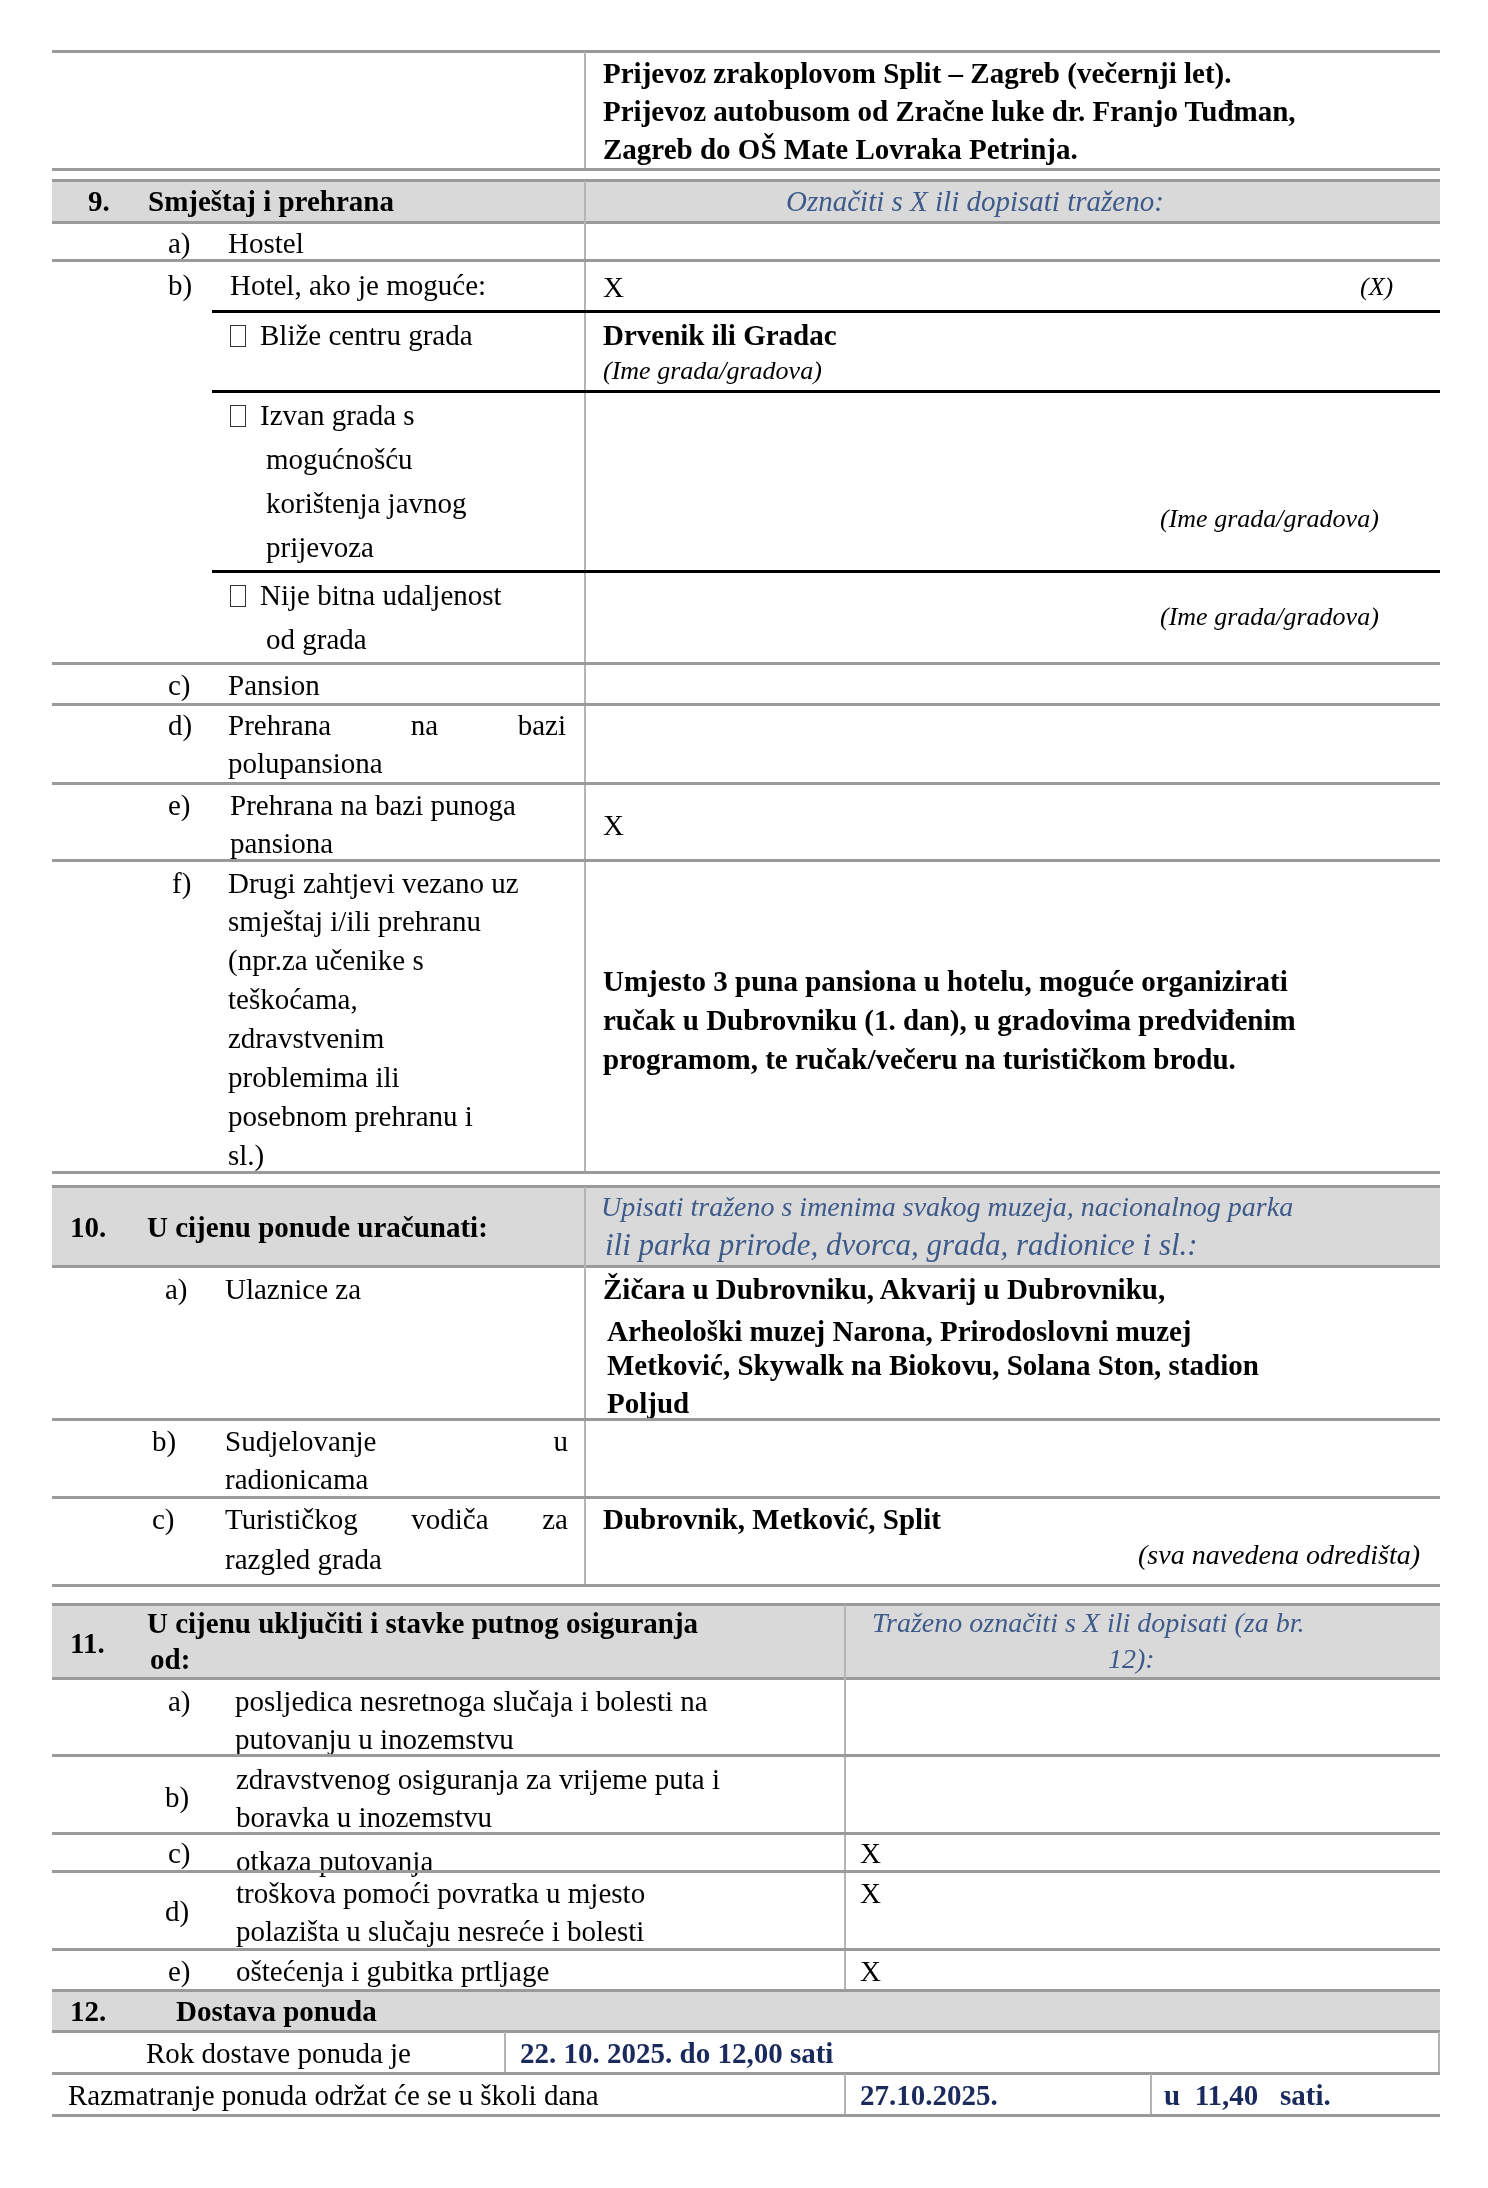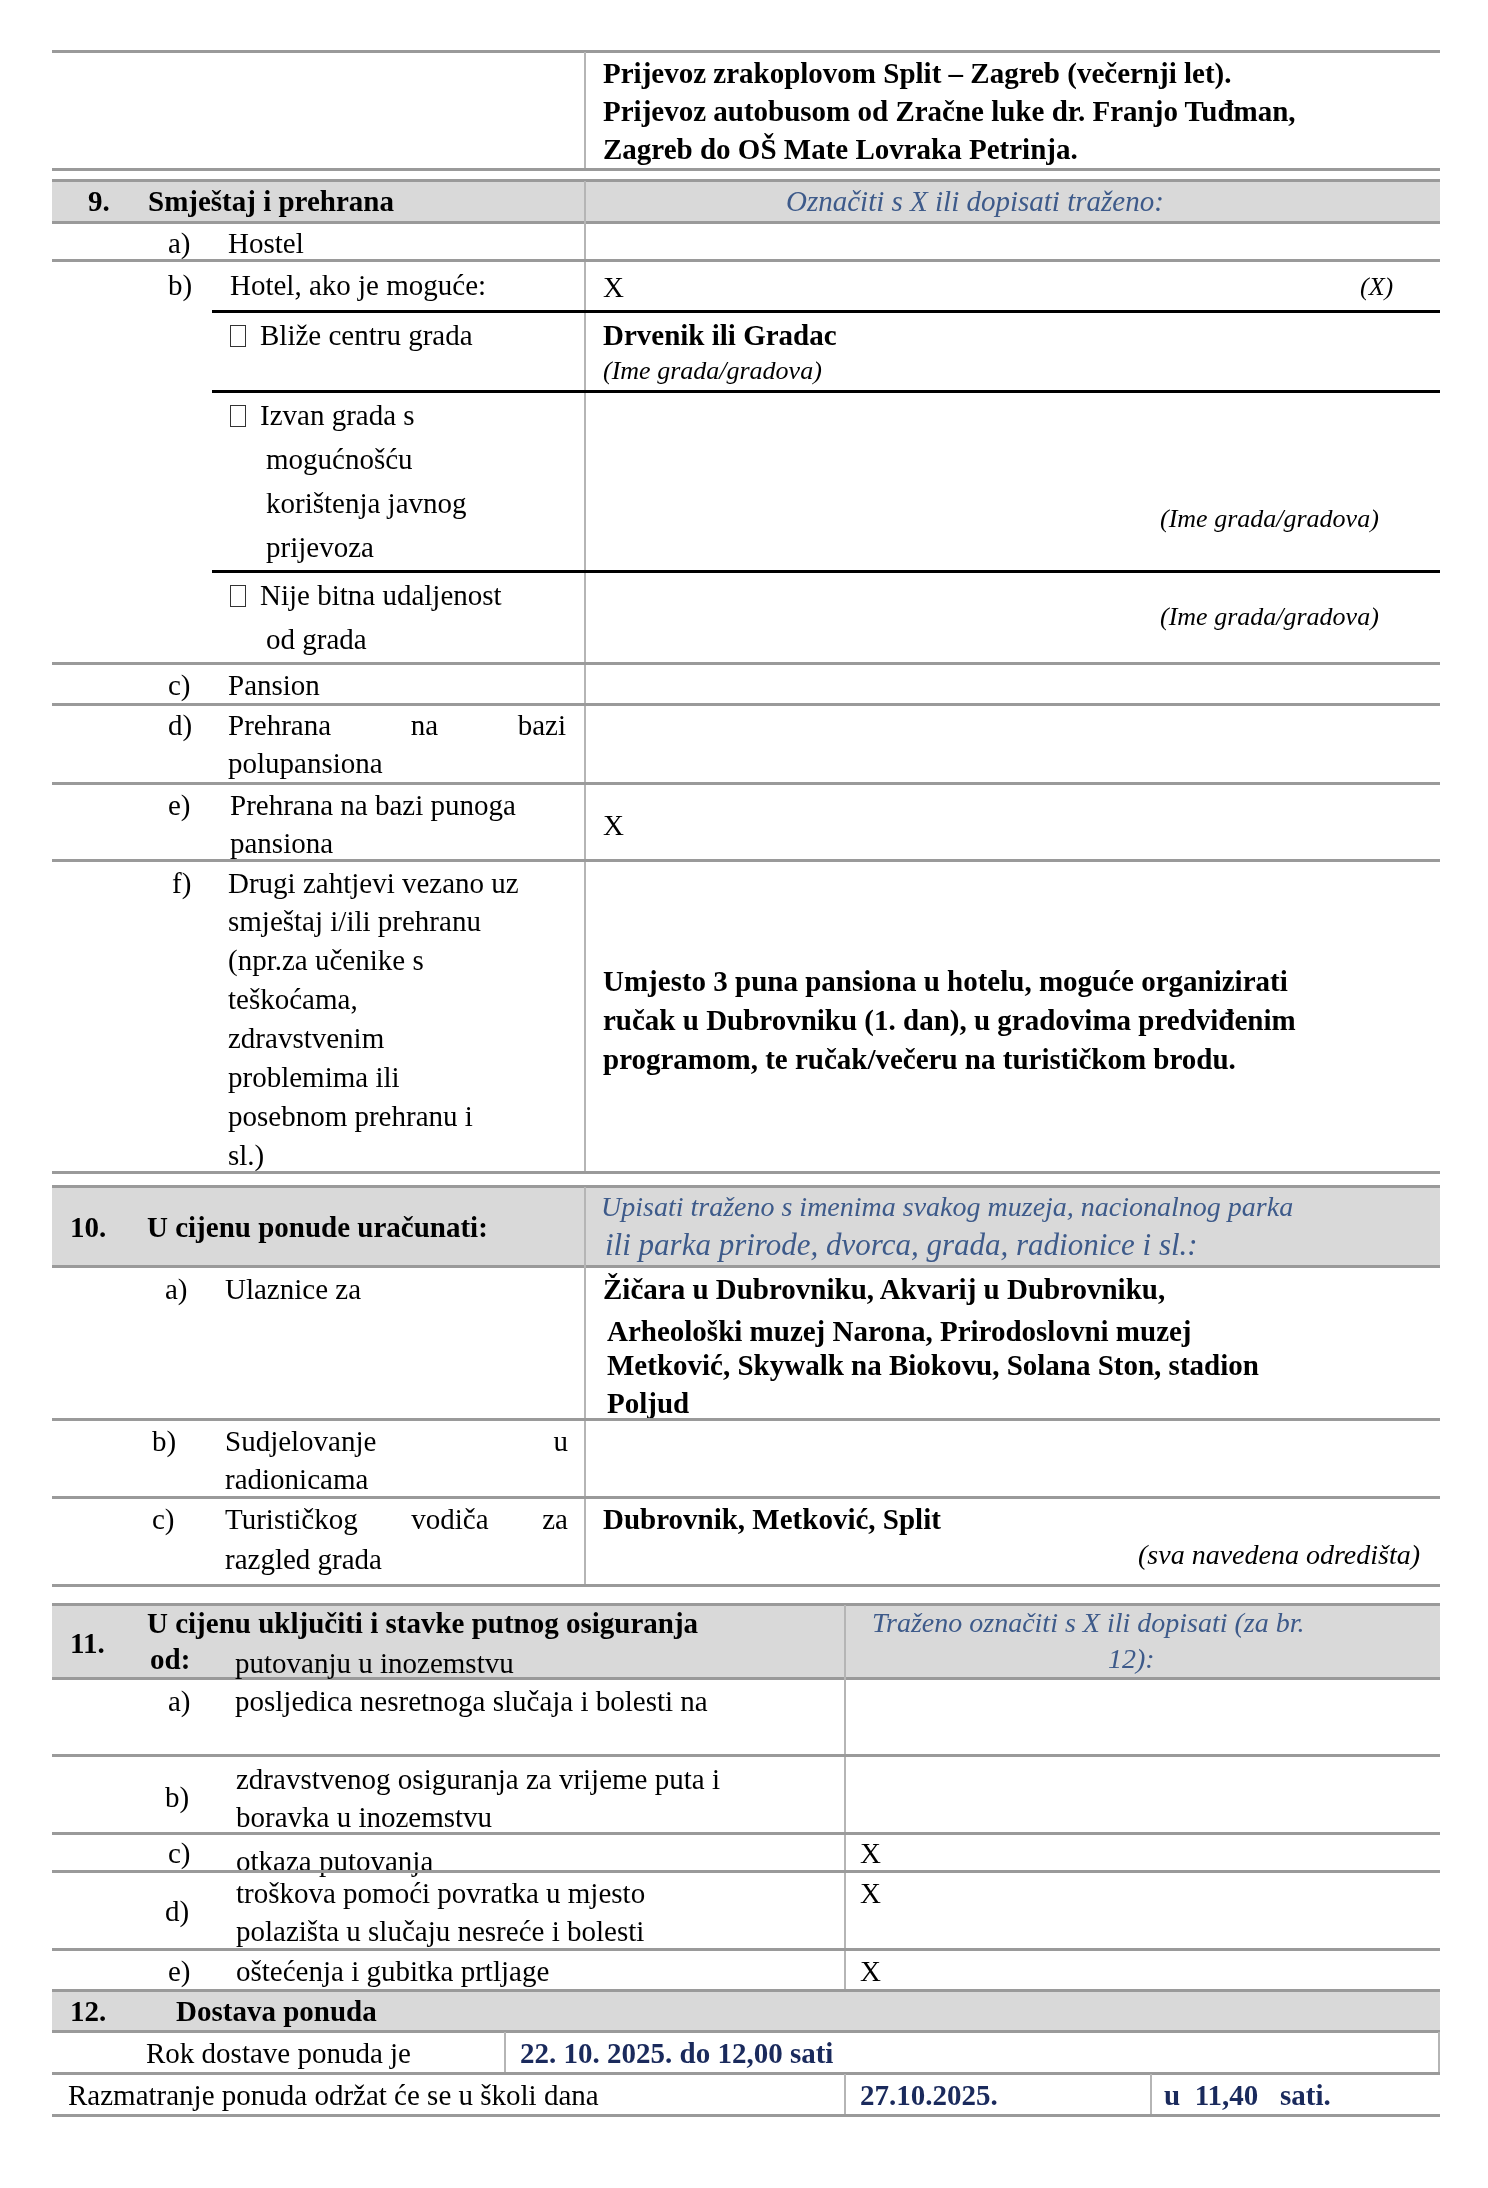--- a/index.html
+++ b/index.html
@@ -129,21 +129,21 @@
 <div class="t b" style="left:70px; top:1624px;">11.</div>
 <div class="t b" style="left:147px; top:1604px;">U cijenu uključiti i stavke putnog osiguranja</div>
 <div class="t b" style="left:150px; top:1640px;">od:</div>
 <div class="t i blue" style="left:872px; top:1604px; font-size:28px;">Traženo označiti s X ili dopisati (za br.</div>
 <div class="t i blue" style="left:1108px; top:1640px; font-size:28px;">12):</div>
 <div class="hline" style="left:52px; top:1677px; width:1388px;"></div>
 <div class="vline" style="left:844px; top:1605px; height:385px;"></div>
 
 <div class="t" style="left:168px; top:1682px;">a)</div>
 <div class="t" style="left:235px; top:1682px;">posljedica nesretnoga slučaja i bolesti na</div>
-<div class="t" style="left:235px; top:1644px;">putovanju u inozemstvu</div>
+<div class="t" style="left:235px; top:1720px;">putovanju u inozemstvu</div>
 <div class="hline" style="left:52px; top:1754px; width:1388px;"></div>
 
 <div class="t" style="left:165px; top:1778px;">b)</div>
 <div class="t" style="left:236px; top:1760px;">zdravstvenog osiguranja za vrijeme puta i</div>
 <div class="t" style="left:236px; top:1798px;">boravka u inozemstvu</div>
 <div class="hline" style="left:52px; top:1832px; width:1388px;"></div>
 
 <div class="t" style="left:168px; top:1834px;">c)</div>
 <div class="t" style="left:236px; top:1834px;margin-top:8px;">otkaza putovanja</div>
 <div class="t" style="left:860px; top:1834px;">X</div>

